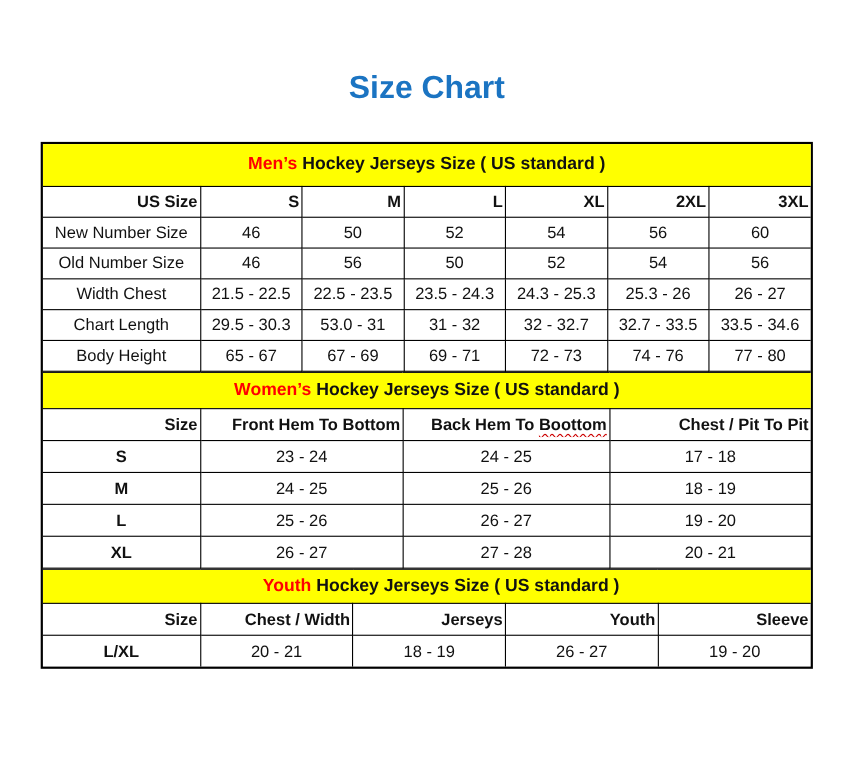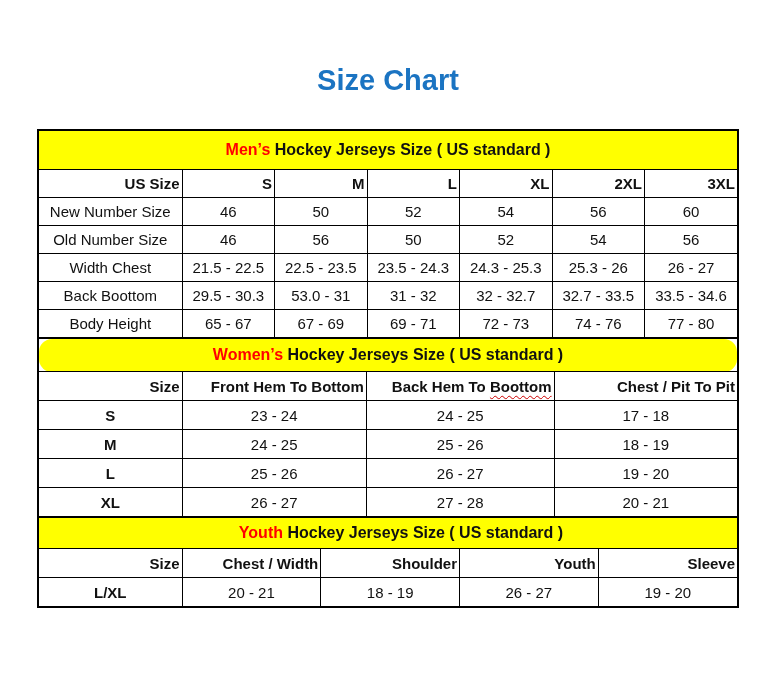--- a/index.html
+++ b/index.html
@@ -52,21 +52,21 @@
   table.size-table tr > *:last-child  { border-right: none; }
   table.mens tr:first-child > *       { border-top: none; }
   table.youth tr:last-child > *       { border-bottom: none; }
 
   tr.band td {
     background: #ffff00;
     font-weight: bold;
     font-size: 16px;
   }
   table.mens tr.band td   { height: 32px; }
-  table.womens tr.band td { height: 26px; border-radius: 13px; }
+  table.womens tr.band td { height: 26px; }
   table.youth tr.band td  { height: 24px; padding-left: 28px; }
 
   .accent { color: #ff0000; }
 
   tr.head th { font-weight: bold; text-align: right; }
   td.lbl-bold { font-weight: bold; }
   td.lbl-plain { font-weight: normal; }
 
   table.womens td, table.womens th,
   table.youth td, table.youth th { height: 22px; }
@@ -139,21 +139,21 @@
       <tr>
         <td class="lbl-plain">Width Chest</td>
         <td>21.5 - 22.5</td>
         <td>22.5 - 23.5</td>
         <td>23.5 - 24.3</td>
         <td>24.3 - 25.3</td>
         <td>25.3 - 26</td>
         <td>26 - 27</td>
       </tr>
       <tr>
-        <td class="lbl-plain">Back Boottom</td>
+        <td class="lbl-plain">Chart Length</td>
         <td>29.5 - 30.3</td>
         <td>53.0 - 31</td>
         <td>31 - 32</td>
         <td>32 - 32.7</td>
         <td>32.7 - 33.5</td>
         <td>33.5 - 34.6</td>
       </tr>
       <tr>
         <td class="lbl-plain">Body Height</td>
         <td>65 - 67</td>
@@ -218,21 +218,21 @@
           <col class="c-y">
           <col class="c-y">
       </colgroup>
       <tbody>
           <tr class="band">
         <td colspan="5"><span class="accent">Youth</span> <span>Hockey Jerseys Size ( US standard )</span></td>
       </tr>
       <tr class="head">
         <th>Size</th>
         <th>Chest / Width</th>
-        <th>Shoulder</th>
+        <th>Jerseys</th>
         <th>Youth</th>
         <th>Sleeve</th>
       </tr>
       <tr>
         <td class="lbl-bold">L/XL</td>
         <td>20 - 21</td>
         <td>18 - 19</td>
         <td>26 - 27</td>
         <td>19 - 20</td>
       </tr>

